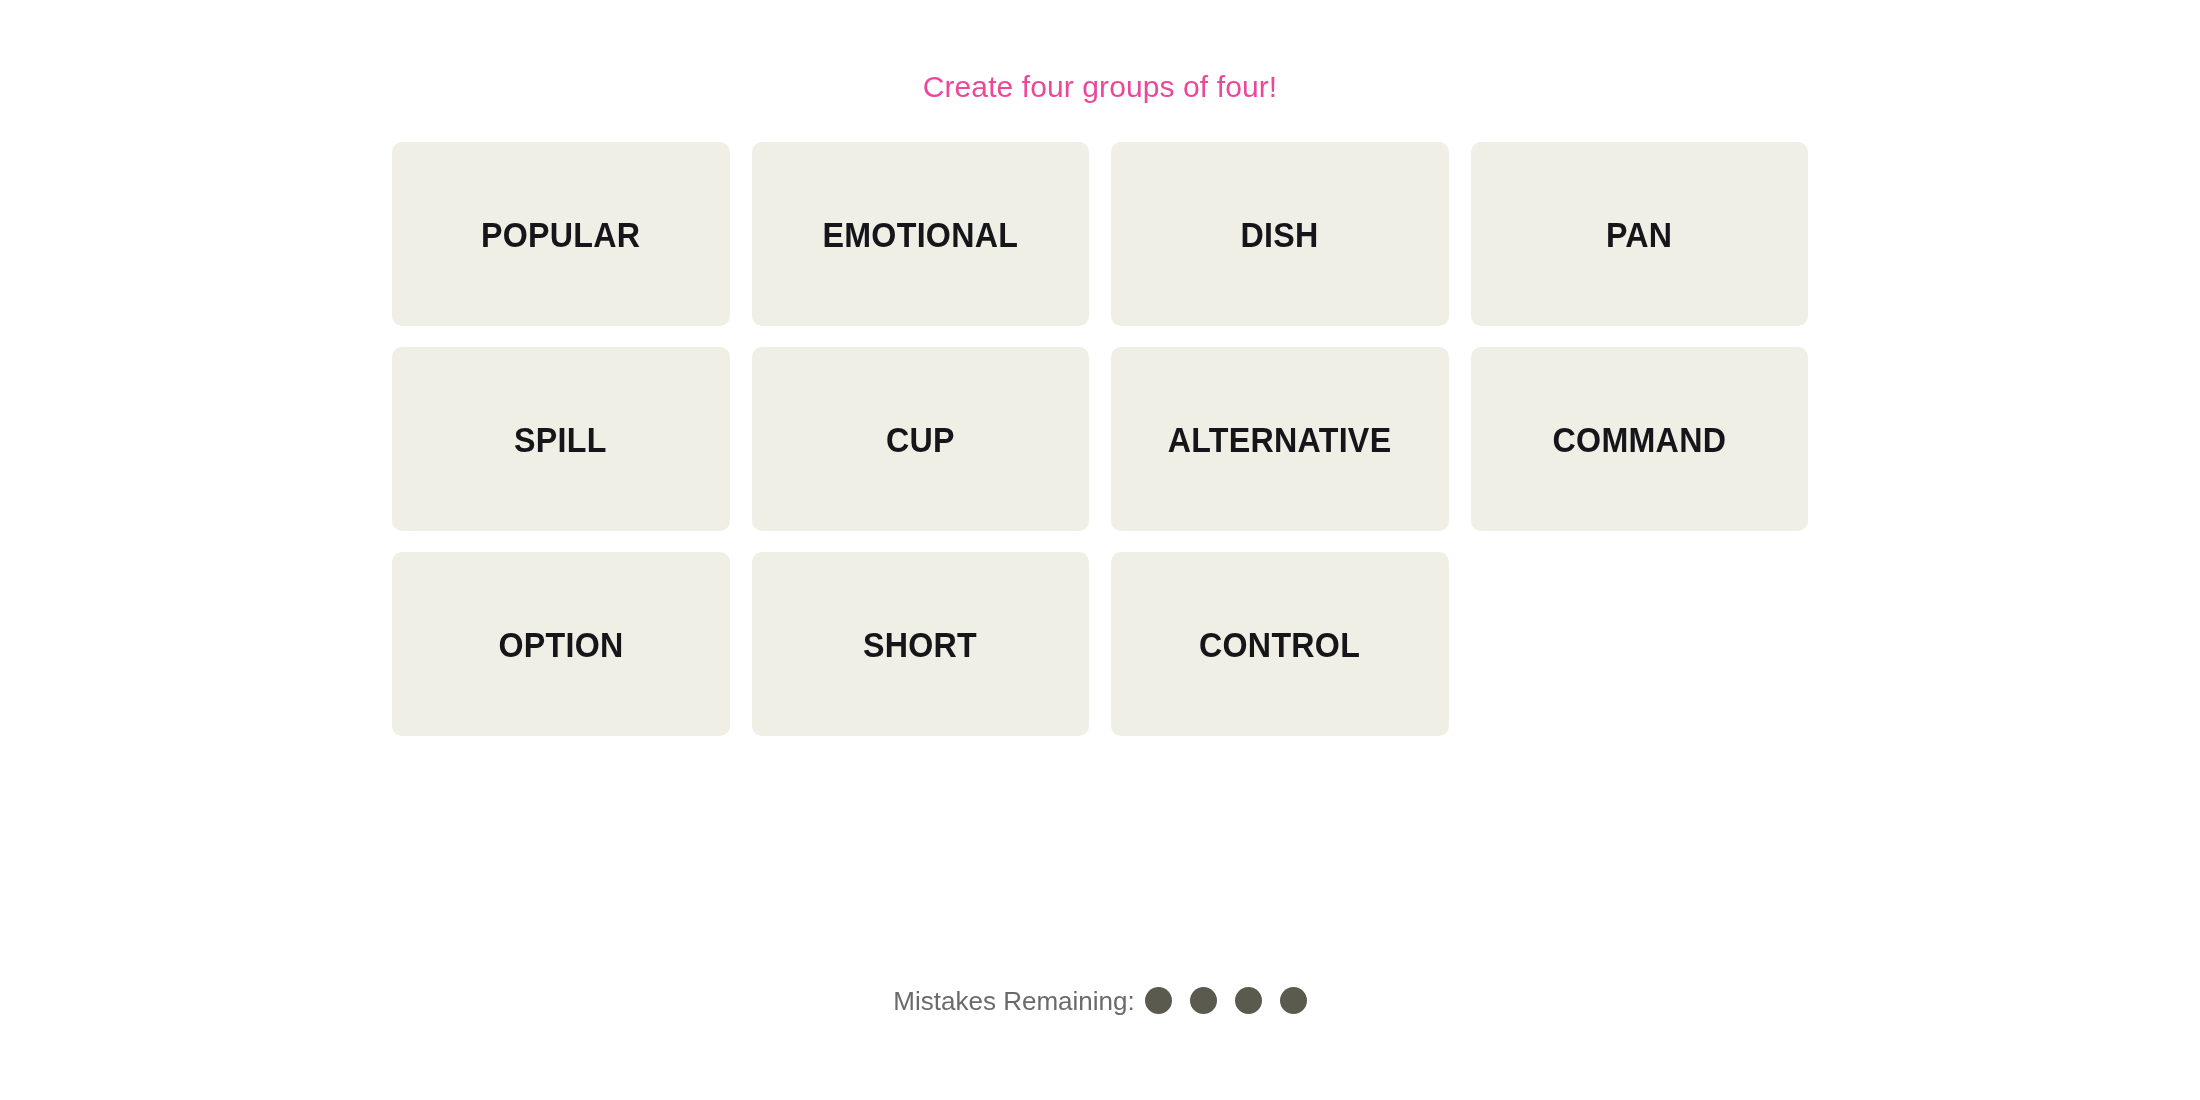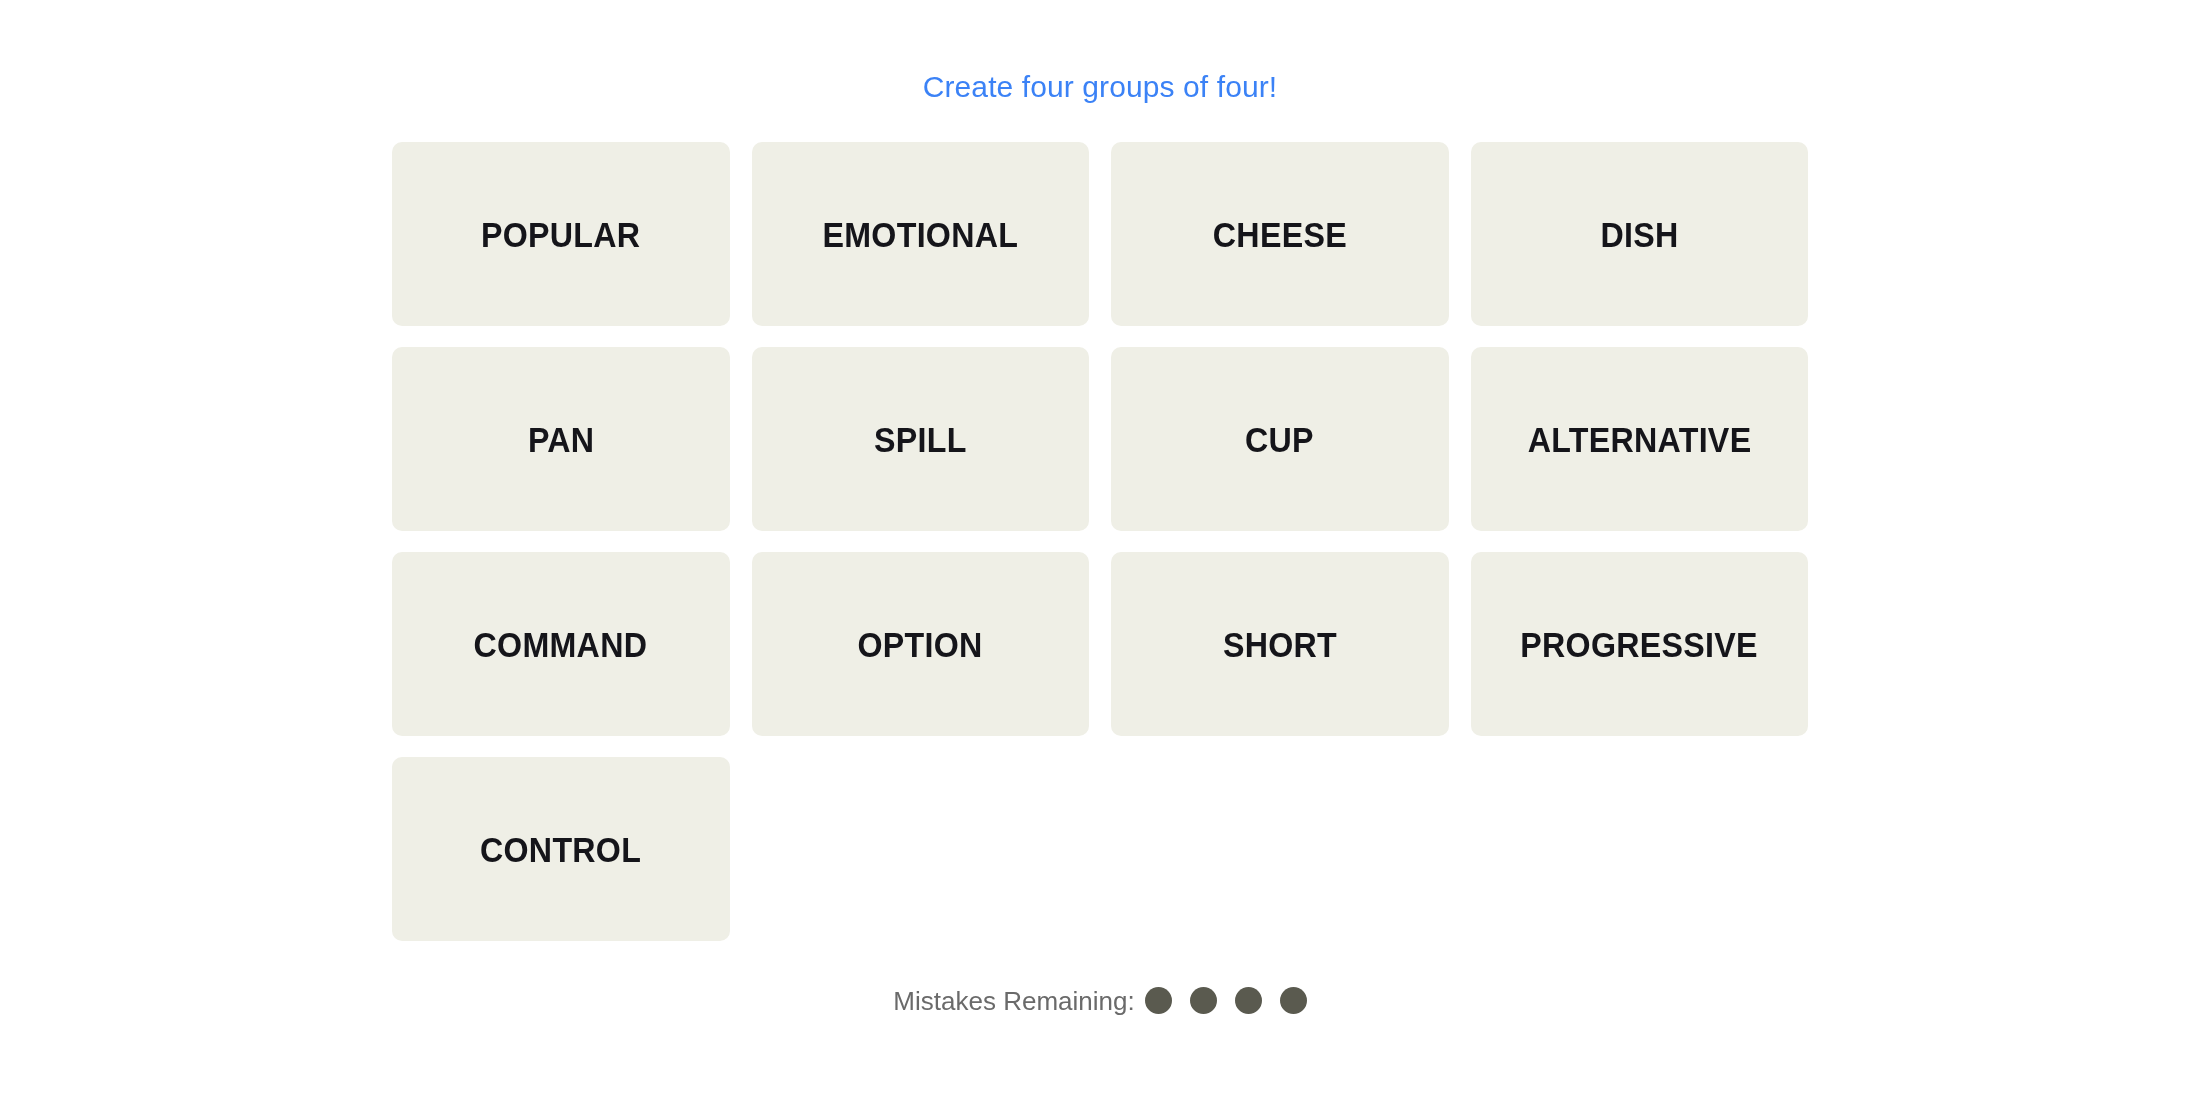--- a/index.html
+++ b/index.html
@@ -18,21 +18,21 @@
     height: 1100px;
     position: relative;
     display: flex;
     flex-direction: column;
     align-items: center;
   }
   .title {
     margin-top: 72px;
     font-size: 30px;
     font-weight: 400;
-    color: #3b82f6;
+    color: #ec4899;
     letter-spacing: 0.1px;
     line-height: 1;
     text-align: center;
   }
   .grid {
     margin-top: 40px;
     width: 1416px;
     display: grid;
     grid-template-columns: repeat(4, 1fr);
     grid-template-rows: repeat(4, 184px);
@@ -96,23 +96,20 @@
 
   <div class="grid">
 
     <button class="tile">
       <span class="tile-label">POPULAR</span>
     </button>
     <button class="tile">
       <span class="tile-label">EMOTIONAL</span>
     </button>
     <button class="tile">
-      <span class="tile-label">CHEESE</span>
-    </button>
-    <button class="tile">
       <span class="tile-label">DISH</span>
     </button>
 
     <button class="tile">
       <span class="tile-label">PAN</span>
     </button>
     <button class="tile">
       <span class="tile-label">SPILL</span>
     </button>
     <button class="tile">
@@ -126,23 +123,20 @@
       <span class="tile-label">COMMAND</span>
     </button>
     <button class="tile">
       <span class="tile-label">OPTION</span>
     </button>
 
     <button class="tile">
       <span class="tile-label">SHORT</span>
     </button>
     <button class="tile">
-      <span class="tile-label">PROGRESSIVE</span>
-    </button>
-    <button class="tile">
       <span class="tile-label">CONTROL</span>
     </button>
 
   </div>
 
   <div class="footer">
     <span class="footer-label">Mistakes Remaining:</span>
     <span class="dots">
       <span class="dot"></span>
       <span class="dot"></span>

